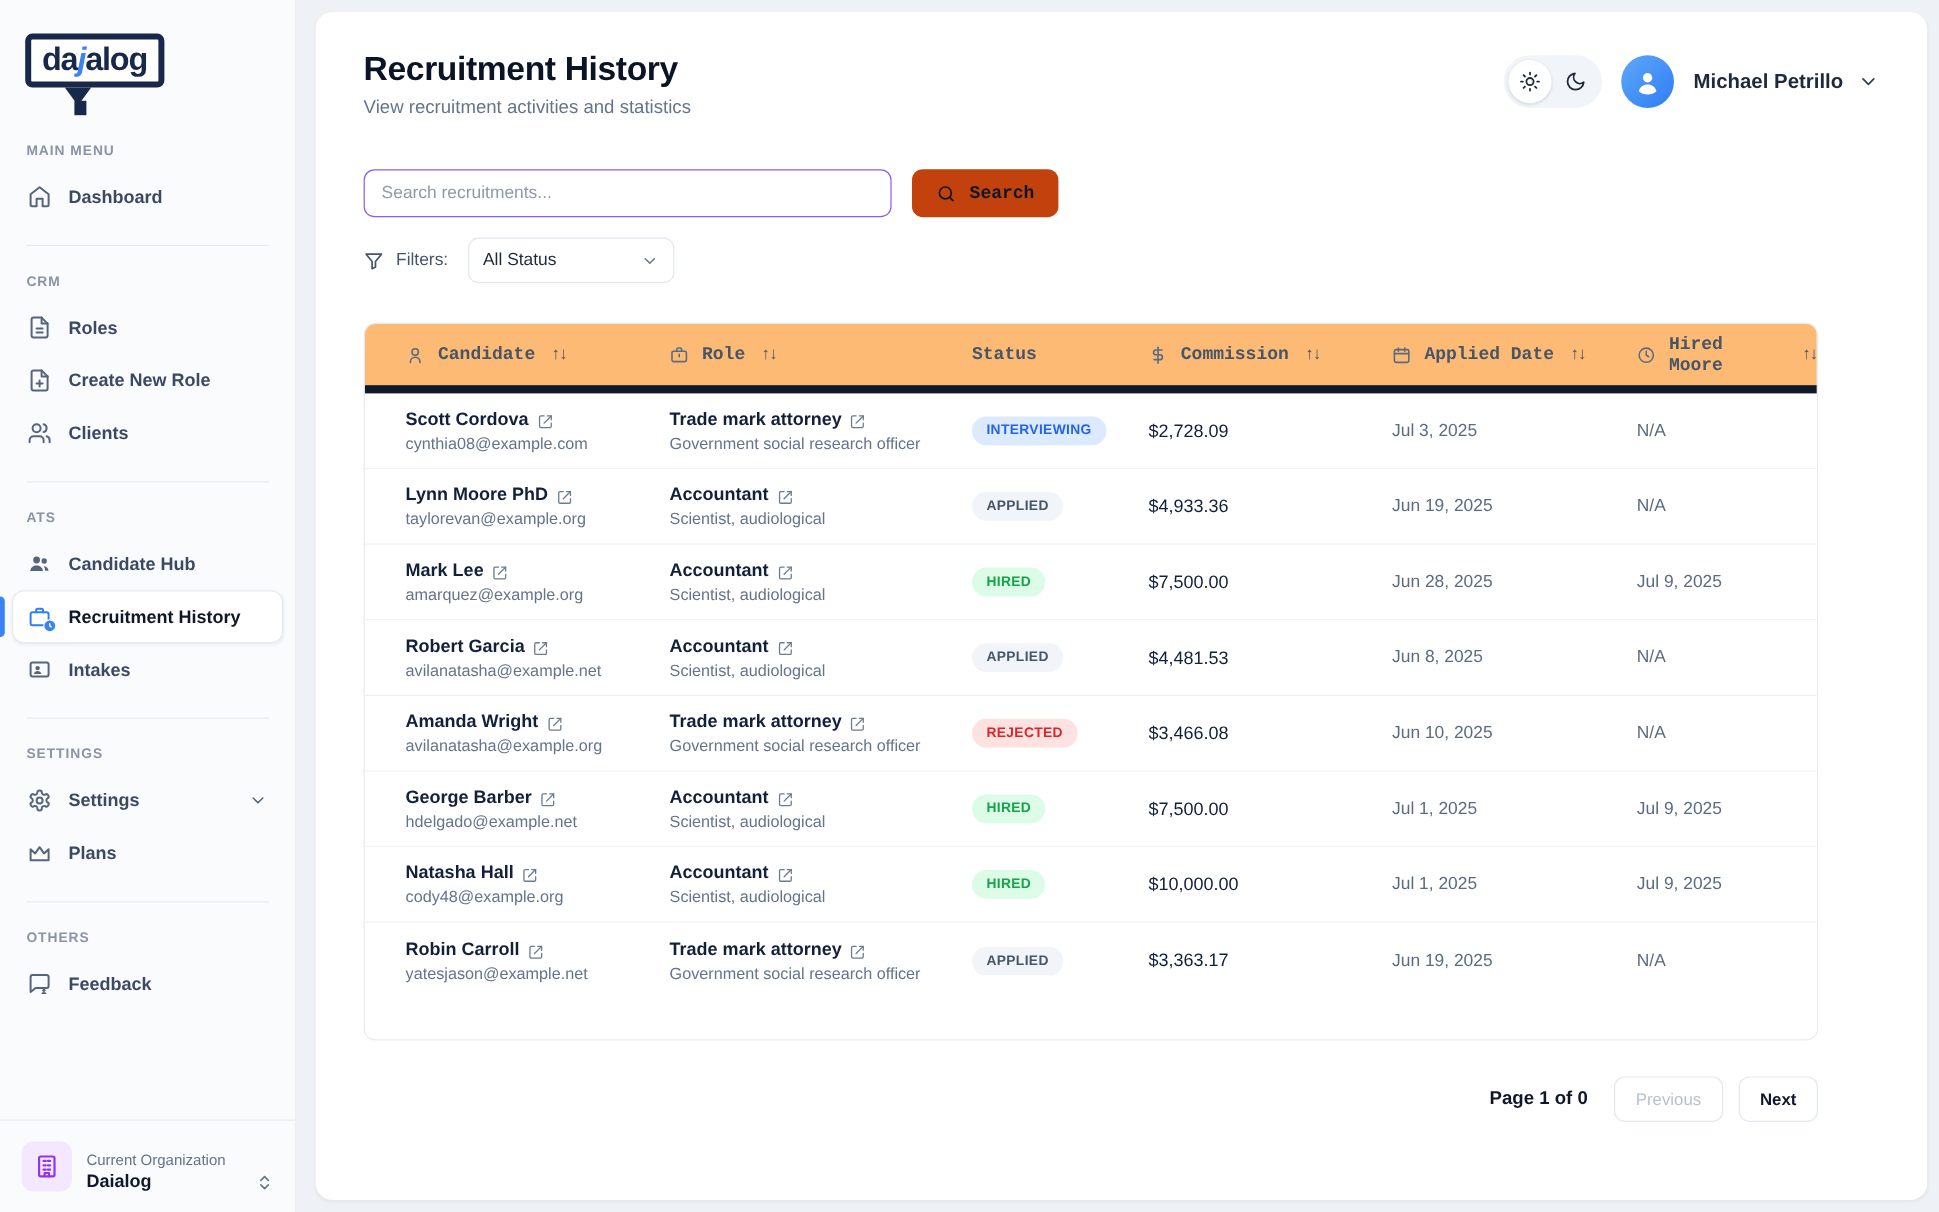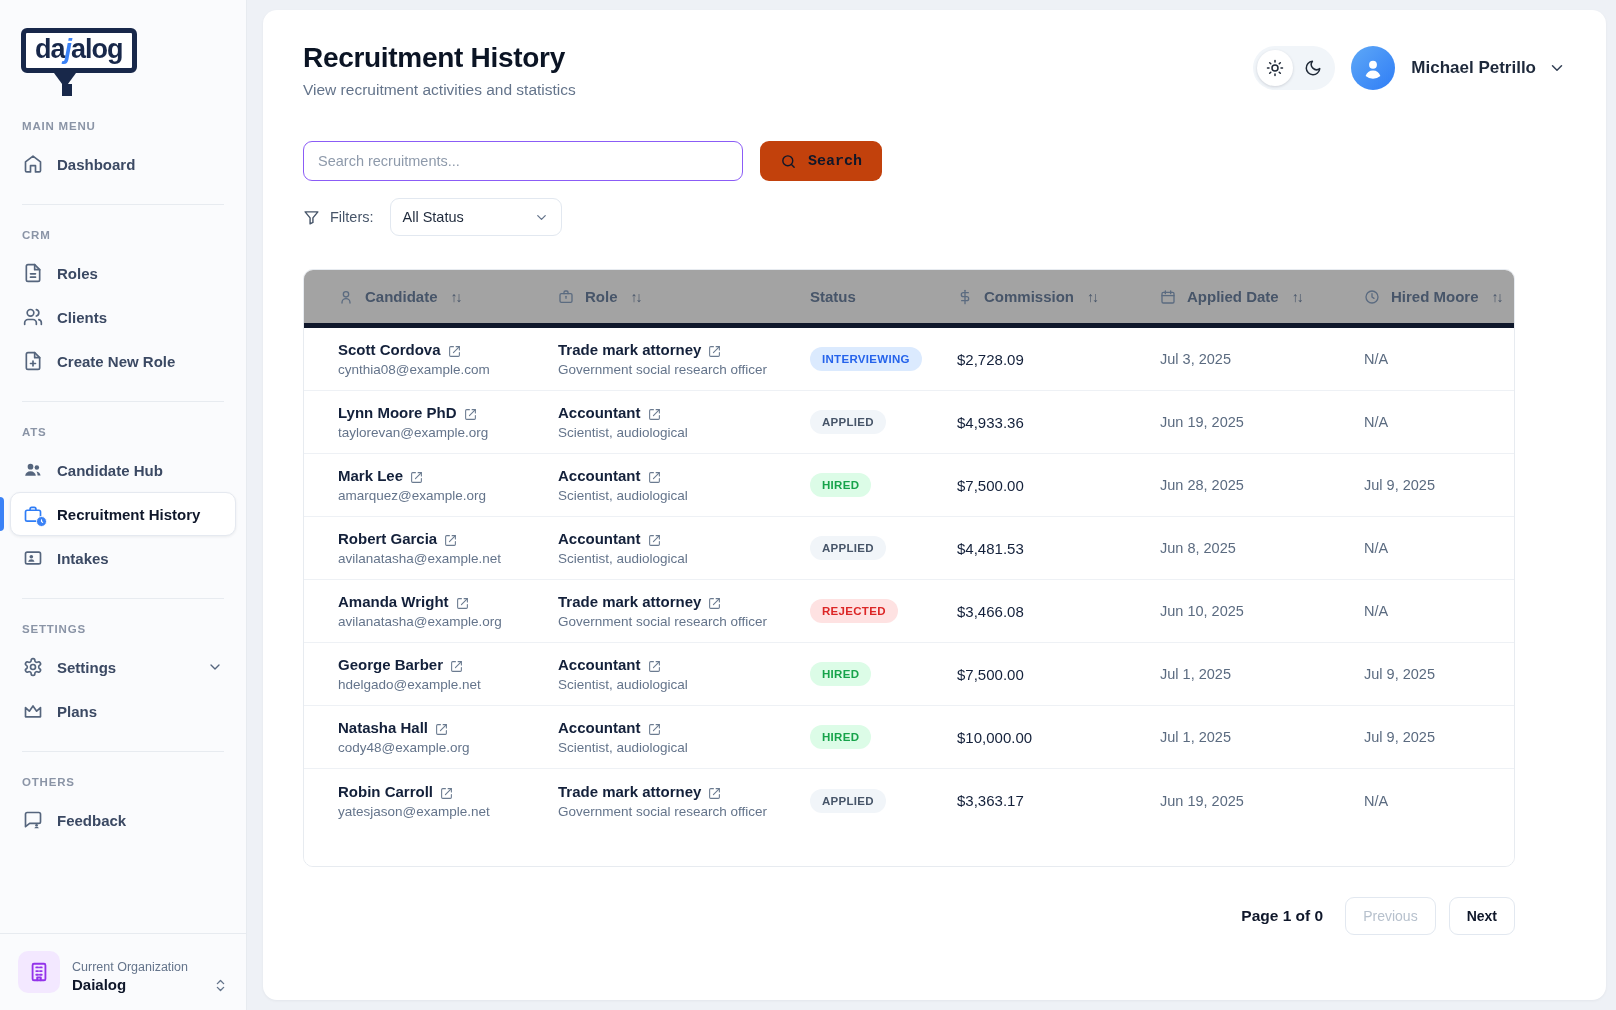--- a/index.html
+++ b/index.html
@@ -51,21 +51,21 @@
   .search-input::placeholder { color:#8e9aab; }
   .search-btn { height:40px; padding:0 20px; background:#c2410c; border:none; border-radius:9px; display:flex; align-items:center; gap:11px; font-size:15px; font-weight:600; color:#0f172a; font-family:Liberation Mono, monospace; cursor:pointer; }
   .filters-row { margin-top:17px; display:flex; align-items:center; gap:10px; color:#475569; }
   .filters-label { font-size:14.5px; }
   .status-select { margin-left:6px; width:172px; height:38px; border:1px solid #e2e8f0; border-radius:9px; display:flex; align-items:center; padding:0 12px; font-size:14.5px; color:#1e293b; cursor:pointer; background:#fff; }
   .status-select .sel-chev { margin-left:auto; color:#64748b; }
 
   
   .table { margin-top:33px; width:1212px; border:1px solid #e7ebf0; border-radius:10px; overflow:hidden; }
   .thead, .trow { display:grid; grid-template-columns:220px 252px 147px 203px 204px 1fr; padding-left:34px; align-items:center; }
-  .thead { background:#a3a3a3; height:58px; border-bottom:5px solid #0f172a; }
+  .thead { background:#fdba74; height:58px; border-bottom:7px solid #0f172a;font-family:Liberation Mono, monospace; }
   .th { display:flex; align-items:center; gap:11px; color:#475569; font-size:15px; font-weight:600; cursor:pointer; }
   .th .th-icon { color:#5b6b80; }
   .sort { font-size:14px; letter-spacing:-2px; color:#475569; margin-left:2px; }
   .trow { height:63px; border-bottom:1px solid #eef1f5; background:#fff; }
   .trow:last-child { border-bottom:none; }
   .table-footer-space { height:34px; background:#fff; }
   .cell-main { display:flex; align-items:flex-end; gap:7px; }
   .nm, .rl { font-size:15px; font-weight:700; color:#13203a; cursor:pointer; }
   .extlink { color:#6b7b90; cursor:pointer; }
   .cell-sub { font-size:13.5px; color:#64748b; margin-top:4px; }
@@ -104,34 +104,34 @@
     <div class="nav-item">
       <svg class="ni-icon" viewBox="0 0 24 24" fill="none" stroke="currentColor" stroke-width="2" stroke-linecap="round" stroke-linejoin="round">
           <path d="M14 2H6a2 2 0 0 0-2 2v16a2 2 0 0 0 2 2h12a2 2 0 0 0 2-2V8z"></path>
           <path d="M14 2v6h6"></path>
           <path d="M9 13h6M9 17h6"></path>
         </svg>
       <span>Roles</span>
     </div>
     <div class="nav-item">
       <svg class="ni-icon" viewBox="0 0 24 24" fill="none" stroke="currentColor" stroke-width="2" stroke-linecap="round" stroke-linejoin="round">
+          <path d="M14 2H6a2 2 0 0 0-2 2v16a2 2 0 0 0 2 2h12a2 2 0 0 0 2-2V8z"></path>
+          <path d="M14 2v6h6"></path>
+          <path d="M12 12v6M9 15h6"></path>
+        </svg>
+      <span>Create New Role</span>
+    </div>
+    <div class="nav-item">
+      <svg class="ni-icon" viewBox="0 0 24 24" fill="none" stroke="currentColor" stroke-width="2" stroke-linecap="round" stroke-linejoin="round">
           <path d="M16 21v-2a4 4 0 0 0-4-4H6a4 4 0 0 0-4 4v2"></path>
           <circle cx="9" cy="7" r="4"></circle>
           <path d="M22 21v-2a4 4 0 0 0-3-3.87"></path>
           <path d="M16 3.13a4 4 0 0 1 0 7.75"></path>
         </svg>
       <span>Clients</span>
-    </div>
-    <div class="nav-item">
-      <svg class="ni-icon" viewBox="0 0 24 24" fill="none" stroke="currentColor" stroke-width="2" stroke-linecap="round" stroke-linejoin="round">
-          <path d="M14 2H6a2 2 0 0 0-2 2v16a2 2 0 0 0 2 2h12a2 2 0 0 0 2-2V8z"></path>
-          <path d="M14 2v6h6"></path>
-          <path d="M12 12v6M9 15h6"></path>
-        </svg>
-      <span>Create New Role</span>
     </div>
 
     <div class="divider"></div>
     <div class="nav-label">ATS</div>
     <div class="nav-item">
       <svg class="ni-icon" viewBox="0 0 24 24" fill="currentColor" stroke="none">
           <circle cx="9" cy="8" r="3.4"></circle>
           <circle cx="16.6" cy="9" r="2.7"></circle>
           <path d="M2.6 19c.5-3.4 3-5.4 6.4-5.4s5.9 2 6.4 5.4z"></path>
           <path d="M16.2 13.9c2.6.4 4.4 2 4.9 4.8h-3.6a8 8 0 0 0-1.3-4.8z"></path>

